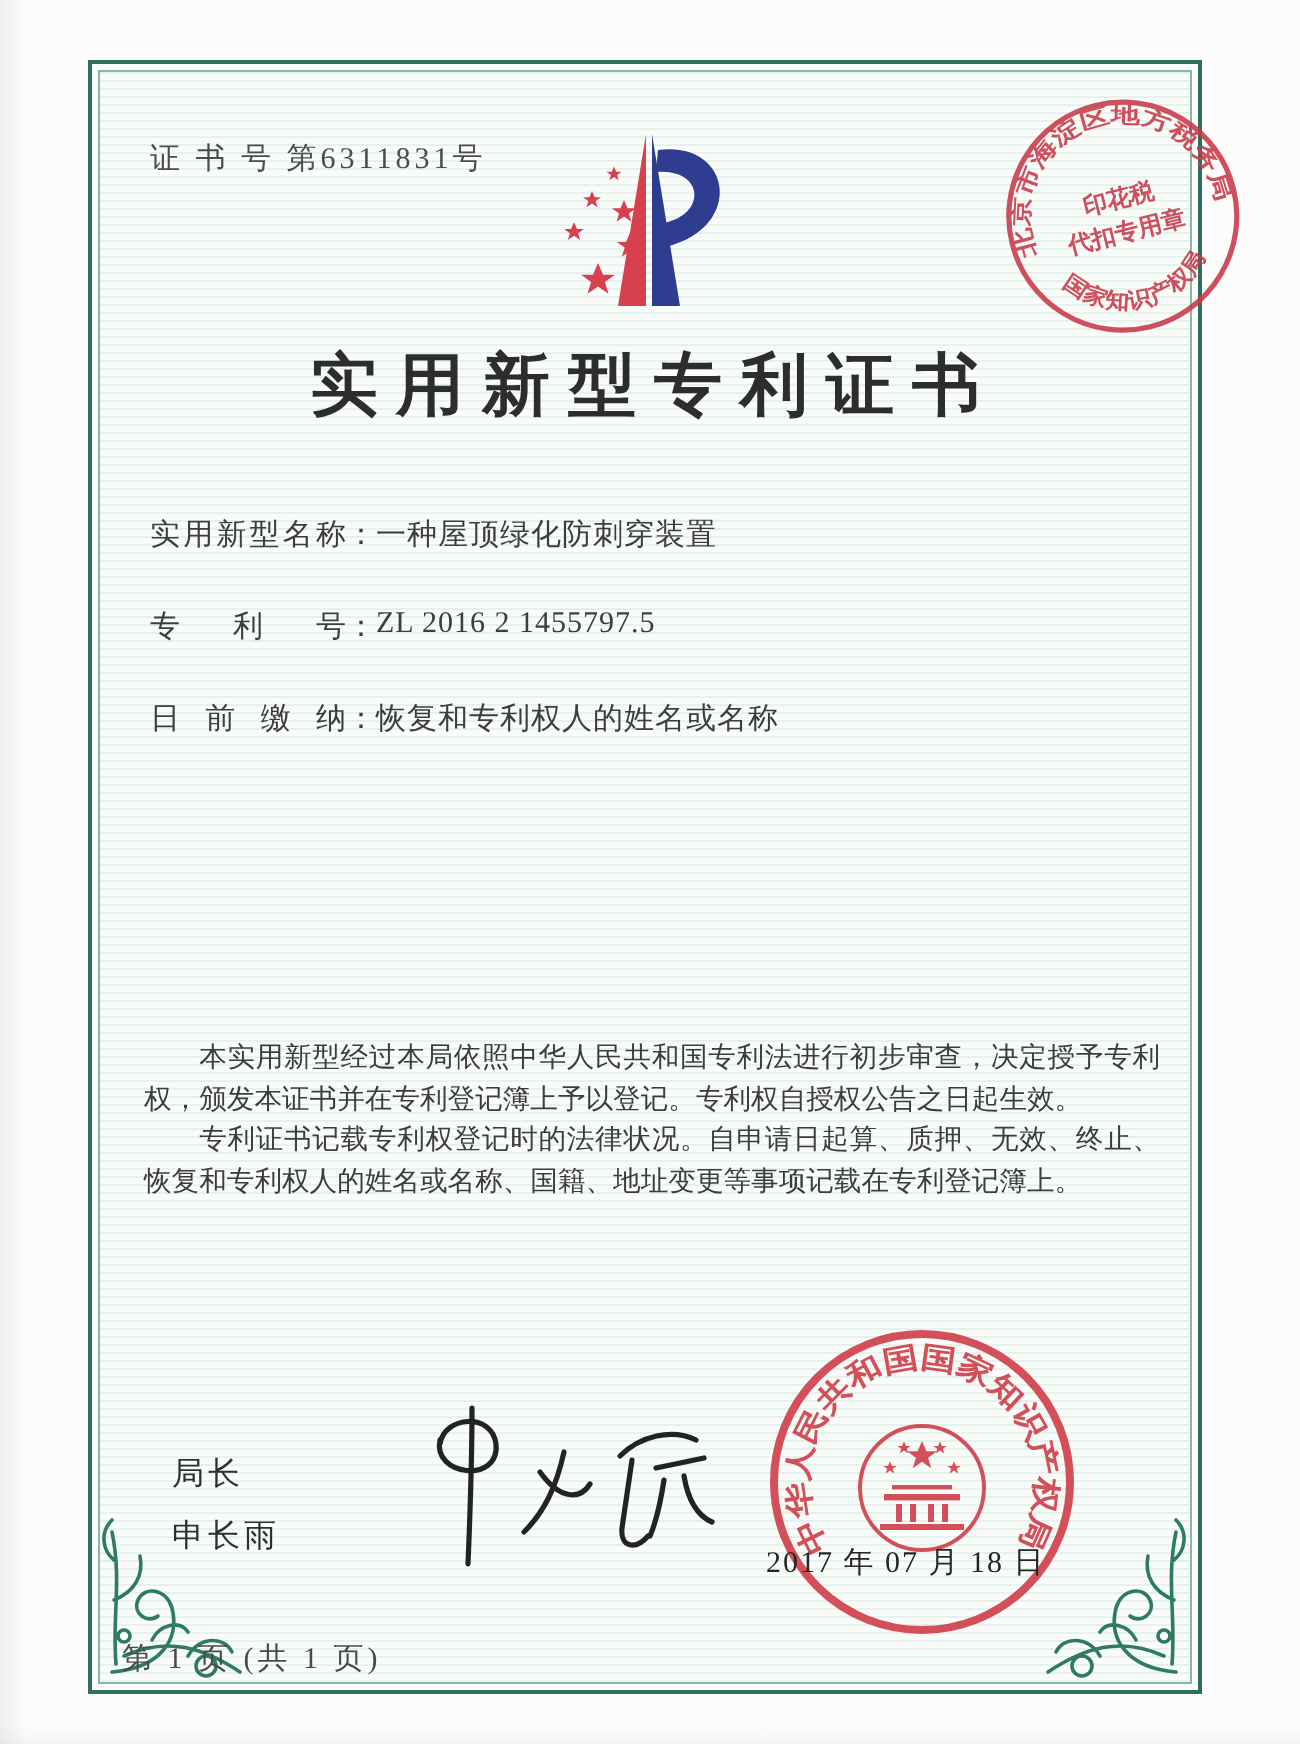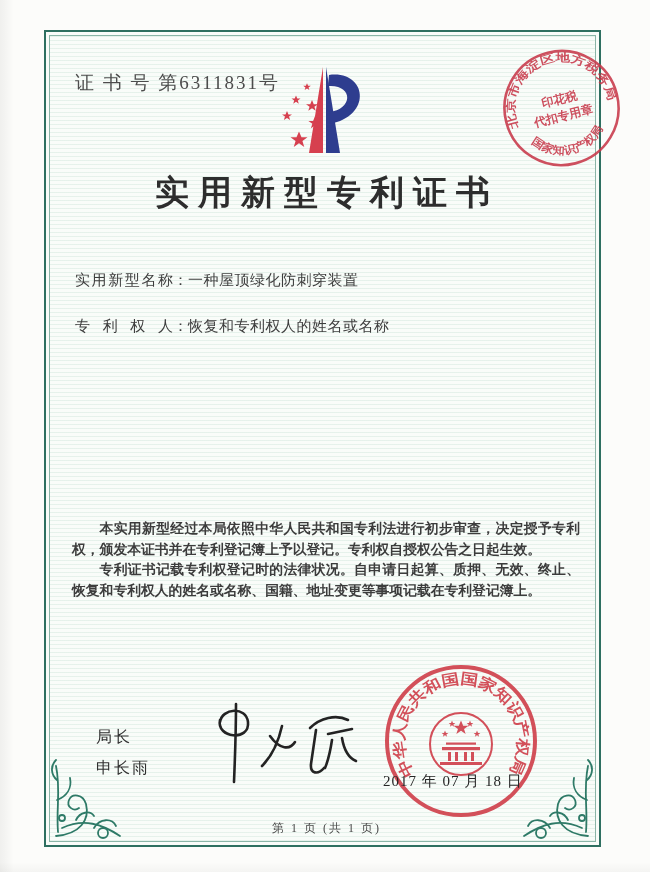--- a/index.html
+++ b/index.html
@@ -26,54 +26,54 @@
   .frame-inner {
     position:absolute; inset:3px;
     border:1px solid #8ab5a7;
     background:
       repeating-linear-gradient(180deg,
         rgba(160,205,185,0.22) 0px, rgba(160,205,185,0.22) 1px,
         rgba(255,255,255,0) 1px, rgba(255,255,255,0) 4px);
   }
   .cert-number {
     position:absolute; left:75px; top:70px;
-    font-size:19px; letter-spacing:2px; color:#4c4c4c;
+    font-size:15px; letter-spacing:2px; color:#4c4c4c;
   }
   .logo { position:absolute; left:266px; top:54px; }
   .tax-stamp { position:absolute; left:496px; top:42px; transform:rotate(-14deg); opacity:0.88; }
   .title {
     position:absolute; left:44px; top:170px; width:557px;
     text-align:center; font-size:34px; font-weight:700;
     letter-spacing:9px; text-indent:9px; color:#2d2d2d;font-family:Liberation Serif, serif;
   }
-  .fields { position:absolute; left:75px; top:258px; width:490px;margin-top:13px; }
+  .fields { position:absolute; left:75px; top:258px; width:490px; }
   .field-row { height:21px; margin-bottom:25px; font-size:15px; color:#3d3d3d; white-space:nowrap; }
   .field-label {
     display:inline-block; width:98px; vertical-align:top;
     text-align:justify; text-align-last:justify;
   }
   .field-sep { display:inline-block; vertical-align:top; }
   .field-value { display:inline-block; vertical-align:top; letter-spacing:0.5px; }
   .body-text {
     position:absolute; left:72px; top:519px; width:508px;
-    font-size:13.8px; line-height:20.5px; text-align:justify; color:#3c3c3c;font-weight:bold;
+    font-size:13.8px; line-height:20.5px; text-align:justify; color:#3c3c3c;
   }
   .body-text p { text-indent:2em; }
-  .signer { position:absolute; left:96px; top:727px; font-size:16px; color:#2f2f2f;
+  .signer { position:absolute; left:86px; top:727px; font-size:16px; color:#2f2f2f;
     font-family:"Liberation Sans","DejaVu Sans",sans-serif; }
   .signer div { margin-bottom:10px; letter-spacing:2px; }
   .signature { position:absolute; left:198px; top:698px; }
   .round-seal { position:absolute; left:382px; top:662px; opacity:0.9; }
   .seal-date {
     position:absolute; left:383px; top:772px; width:170px;
     font-size:15px; letter-spacing:1px; color:#262626;
   }
   .footer {
-    position:absolute; left:48px; top:820px; width:557px;
-    text-align:center; font-size:12px; color:#4a4a4a; letter-spacing:2px;
+    position:absolute; left:61px; top:820px; width:557px;
+    font-size:15px; color:#4a4a4a; letter-spacing:2px;
   }
   .flourish-bl { position:absolute; left:48px; top:748px; }
   .flourish-br { position:absolute; left:504px; top:748px; transform:scaleX(-1); }
   svg text { font-family:"Liberation Serif","DejaVu Serif",serif; }
 </style>
 </head>
 <body>
 
 <div class="photo-shade"></div>
 
@@ -118,21 +118,24 @@
   </svg>
 </div>
 
 <div class="title">实用新型专利证书</div>
 
 <div class="fields">
   <div class="field-row">
     <span class="field-label">实用新型名称</span><span class="field-sep">：</span><span class="field-value">一种屋顶绿化防刺穿装置</span>
   </div>
   <div class="field-row">
-    <span class="field-label">专利权人</span><span class="field-sep">：</span><span class="field-value">恢复和专利权人的姓名或名称</span>
+    <span class="field-label">专利号</span><span class="field-sep">：</span><span class="field-value">ZL 2016 2 1455797.5</span>
+  </div>
+  <div class="field-row">
+    <span class="field-label">日前缴纳</span><span class="field-sep">：</span><span class="field-value">恢复和专利权人的姓名或名称</span>
   </div>
 </div>
 
 <div class="body-text">
   <p>本实用新型经过本局依照中华人民共和国专利法进行初步审查，决定授予专利权，颁发本证书并在专利登记簿上予以登记。专利权自授权公告之日起生效。</p>
   <p>专利证书记载专利权登记时的法律状况。自申请日起算、质押、无效、终止、恢复和专利权人的姓名或名称、国籍、地址变更等事项记载在专利登记簿上。</p>
 </div>
 
 <div class="signer">
   <div>局长</div>

